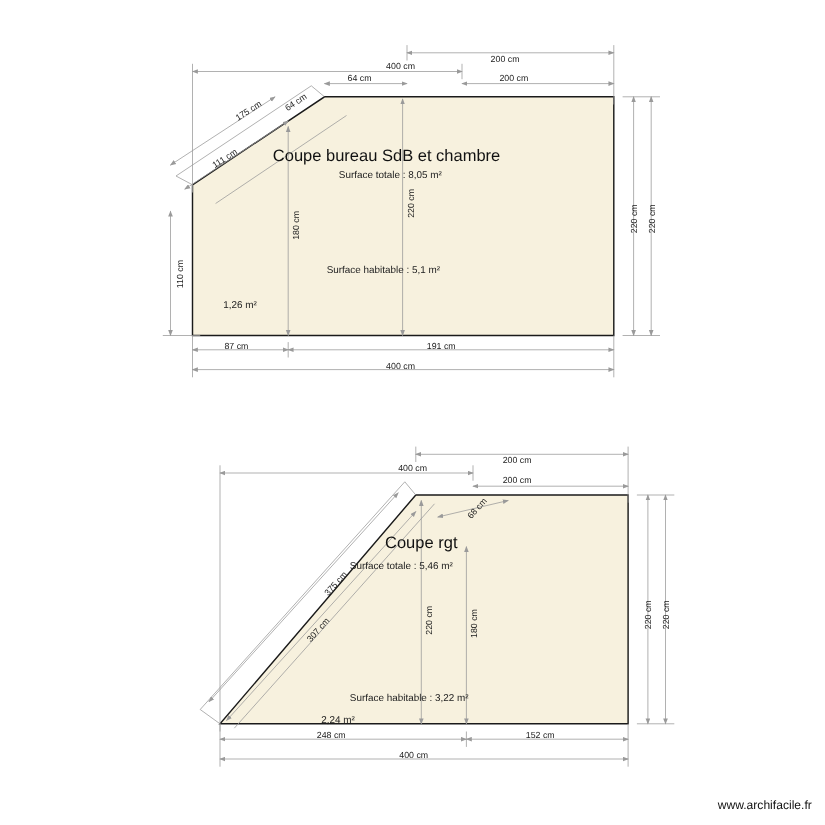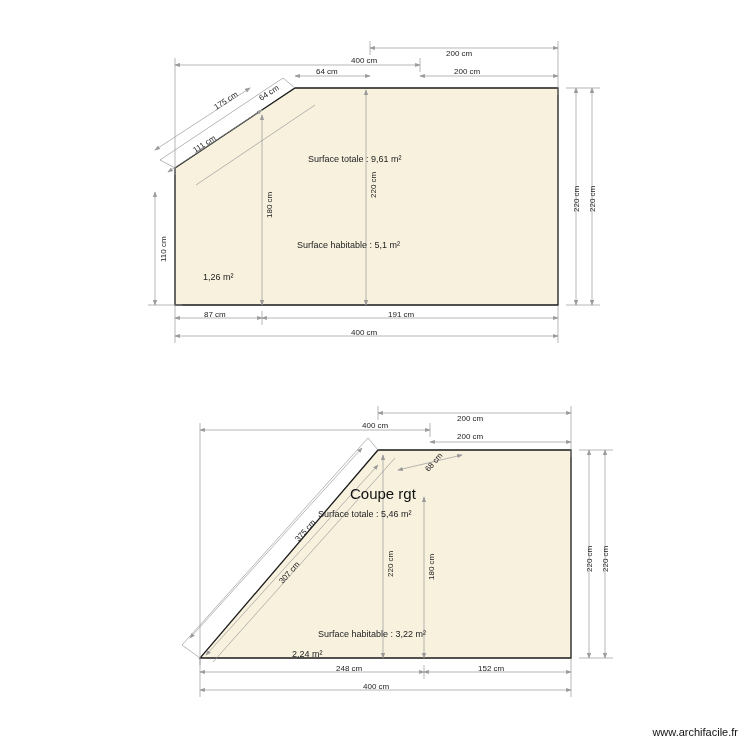--- a/index.html
+++ b/index.html
@@ -115,21 +115,22 @@
     <line x1="579" y1="658" x2="613" y2="658" stroke="#9a9a9a" stroke-width="0.7"></line>
 
     <line x1="200" y1="672" x2="424" y2="672" stroke="#9a9a9a" stroke-width="0.7" marker-start="url(#arS)" marker-end="url(#ar)"></line>
     <line x1="424" y1="672" x2="571" y2="672" stroke="#9a9a9a" stroke-width="0.7" marker-start="url(#arS)" marker-end="url(#ar)"></line>
     <line x1="424" y1="665" x2="424" y2="679" stroke="#9a9a9a" stroke-width="0.7"></line>
     <line x1="200" y1="690" x2="571" y2="690" stroke="#9a9a9a" stroke-width="0.7" marker-start="url(#arS)" marker-end="url(#ar)"></line>
     <line x1="200" y1="658" x2="200" y2="697" stroke="#9a9a9a" stroke-width="0.7"></line>
     <line x1="571" y1="658" x2="571" y2="697" stroke="#9a9a9a" stroke-width="0.7"></line>
   </svg>
 
-  <div class="lbl med" style="left:308px;top:155px;">Surface totale : 9,61 m²</div>
+  <div class="lbl big" style="left:248px;top:134px;">Coupe bureau SdB et chambre</div>
+  <div class="lbl med" style="left:308px;top:155px;">Surface totale : 8,05 m²</div>
   <div class="lbl med" style="left:297px;top:241px;">Surface habitable : 5,1 m²</div>
   <div class="lbl med" style="left:203px;top:241px;margin-top:32px;">1,26 m²</div>
 
   <div class="lbl" style="left:446px;top:50px;">200 cm</div>
   <div class="lbl" style="left:351px;top:57px;">400 cm</div>
   <div class="lbl" style="left:454px;top:68px;">200 cm</div>
   <div class="lbl" style="left:316px;top:68px;">64 cm</div>
 
   <div class="lbl rot" style="left:213px;top:105px;transform:rotate(-33deg);">175 cm</div>
   <div class="lbl rot" style="left:258px;top:96px;transform:rotate(-33deg);">64 cm</div>
@@ -156,18 +157,18 @@
 
   <div class="lbl rot" style="left:424px;top:468px;transform:rotate(-48deg);">68 cm</div>
   <div class="lbl rot" style="left:294px;top:538px;transform:rotate(-48deg);">375 cm</div>
   <div class="lbl rot" style="left:278px;top:580px;transform:rotate(-48deg);">307 cm</div>
 
   <div class="lbl rot" style="left:387px;top:577px;transform:rotate(-90deg);">220 cm</div>
   <div class="lbl rot" style="left:428px;top:580px;transform:rotate(-90deg);">180 cm</div>
   <div class="lbl rot" style="left:586px;top:572px;transform:rotate(-90deg);">220 cm</div>
   <div class="lbl rot" style="left:602px;top:572px;transform:rotate(-90deg);">220 cm</div>
 
-  <div class="lbl" style="left:288px;top:665px;margin-left:48px;">248 cm</div>
+  <div class="lbl" style="left:288px;top:665px;">248 cm</div>
   <div class="lbl" style="left:478px;top:665px;text-align:right;">152 cm</div>
   <div class="lbl" style="left:363px;top:683px;">400 cm</div>
 
   <div class="footer">www.archifacile.fr</div>
 </div>
 
 </body></html>

